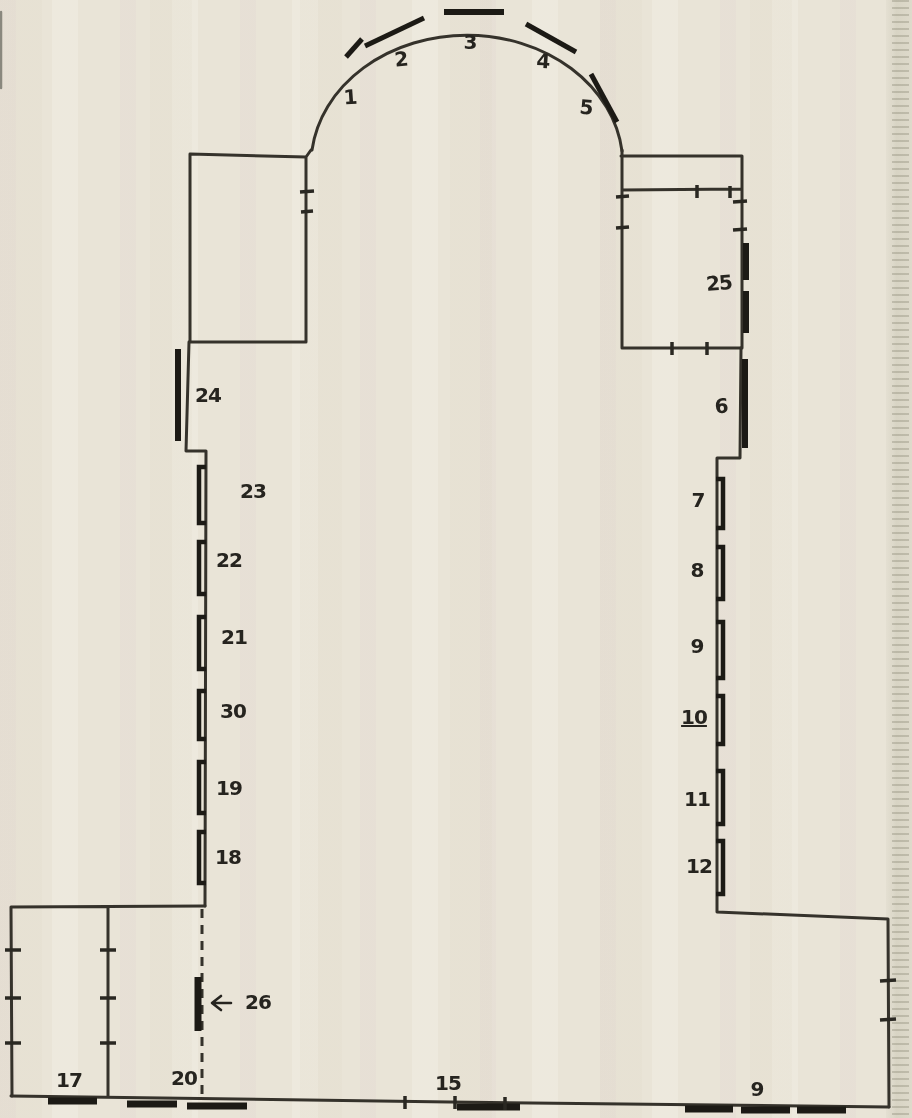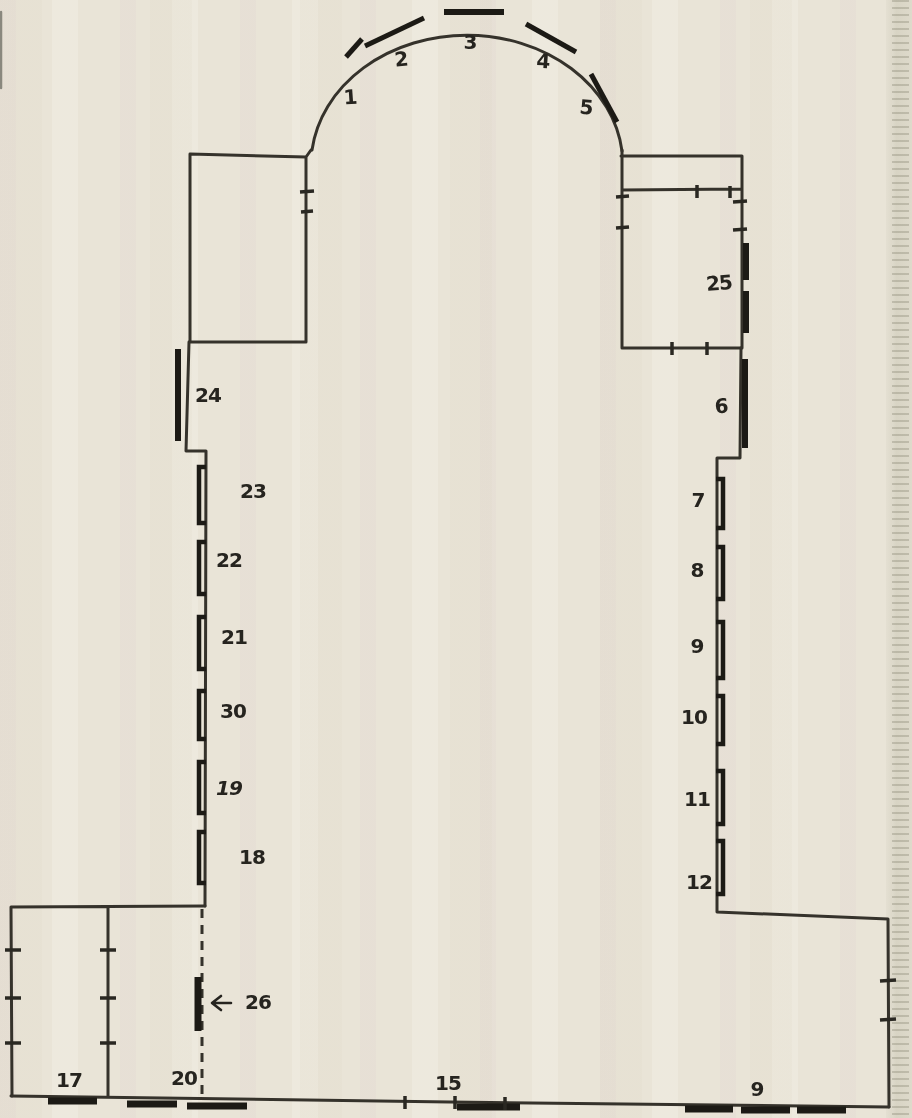--- a/index.html
+++ b/index.html
@@ -139,29 +139,29 @@
   <div id="labels-layer">
       <div class="plan-label" style="left: 350px; top: 97px; transform: translate(-50%, -50%) rotate(-4deg);">1</div>
       <div class="plan-label" style="left: 401px; top: 59px; transform: translate(-50%, -50%) rotate(-6deg);">2</div>
       <div class="plan-label" style="left: 470px; top: 42px; transform: translate(-50%, -50%) rotate(0deg);">3</div>
       <div class="plan-label" style="left: 543px; top: 61px; transform: translate(-50%, -50%) rotate(4deg);">4</div>
       <div class="plan-label" style="left: 586px; top: 107px; transform: translate(-50%, -50%) rotate(5deg);">5</div>
       <div class="plan-label" style="left: 721px; top: 406px; transform: translate(-50%, -50%) rotate(-3deg);">6</div>
       <div class="plan-label" style="left: 698px; top: 500px; transform: translate(-50%, -50%) rotate(0deg);">7</div>
       <div class="plan-label" style="left: 697px; top: 570px; transform: translate(-50%, -50%) rotate(0deg);">8</div>
       <div class="plan-label" style="left: 697px; top: 646px; transform: translate(-50%, -50%) rotate(0deg);">9</div>
-      <div class="plan-label" style="left: 694px; top: 717px; transform: translate(-50%, -50%) rotate(0deg);">10</div>
+      <div class="plan-label" style="left: 694px; top: 717px; transform: translate(-50%, -50%) rotate(0deg); text-decoration: underline;">10</div>
       <div class="plan-label" style="left: 697px; top: 799px; transform: translate(-50%, -50%) rotate(0deg);">11</div>
-      <div class="plan-label" style="left: 699px; top: 866px; transform: translate(-50%, -50%) rotate(0deg); margin-top: 16px;">12</div>
+      <div class="plan-label" style="left: 699px; top: 866px; transform: translate(-50%, -50%) rotate(0deg);">12</div>
       <div class="plan-label" style="left: 757px; top: 1089px; transform: translate(-50%, -50%) rotate(0deg);">9</div>
       <div class="plan-label" style="left: 448px; top: 1083px; transform: translate(-50%, -50%) rotate(0deg);">15</div>
       <div class="plan-label" style="left: 184px; top: 1078px; transform: translate(-50%, -50%) rotate(0deg);">20</div>
       <div class="plan-label" style="left: 69px; top: 1080px; transform: translate(-50%, -50%) rotate(0deg); text-align: center;">17</div>
-      <div class="plan-label" style="left: 228px; top: 857px; transform: translate(-50%, -50%) rotate(0deg); margin-left: 24px;">18</div>
-      <div class="plan-label" style="left: 229px; top: 788px; transform: translate(-50%, -50%) rotate(0deg); font-style: italic;">19</div>
+      <div class="plan-label" style="left: 228px; top: 857px; transform: translate(-50%, -50%) rotate(0deg);">18</div>
+      <div class="plan-label" style="left: 229px; top: 788px; transform: translate(-50%, -50%) rotate(0deg);">19</div>
       <div class="plan-label" style="left: 233px; top: 711px; transform: translate(-50%, -50%) rotate(0deg);">30</div>
       <div class="plan-label" style="left: 234px; top: 637px; transform: translate(-50%, -50%) rotate(0deg);">21</div>
       <div class="plan-label" style="left: 229px; top: 560px; transform: translate(-50%, -50%) rotate(0deg);">22</div>
       <div class="plan-label" style="left: 229px; top: 491px; transform: translate(-50%, -50%) rotate(0deg); margin-left: 24px;">23</div>
       <div class="plan-label" style="left: 208px; top: 395px; transform: translate(-50%, -50%) rotate(0deg);">24</div>
       <div class="plan-label" style="left: 719px; top: 283px; transform: translate(-50%, -50%) rotate(-5deg);">25</div>
       <div class="plan-label" style="left: 258px; top: 1002px; transform: translate(-50%, -50%) rotate(0deg);">26</div>
     </div>
 </div>
 

